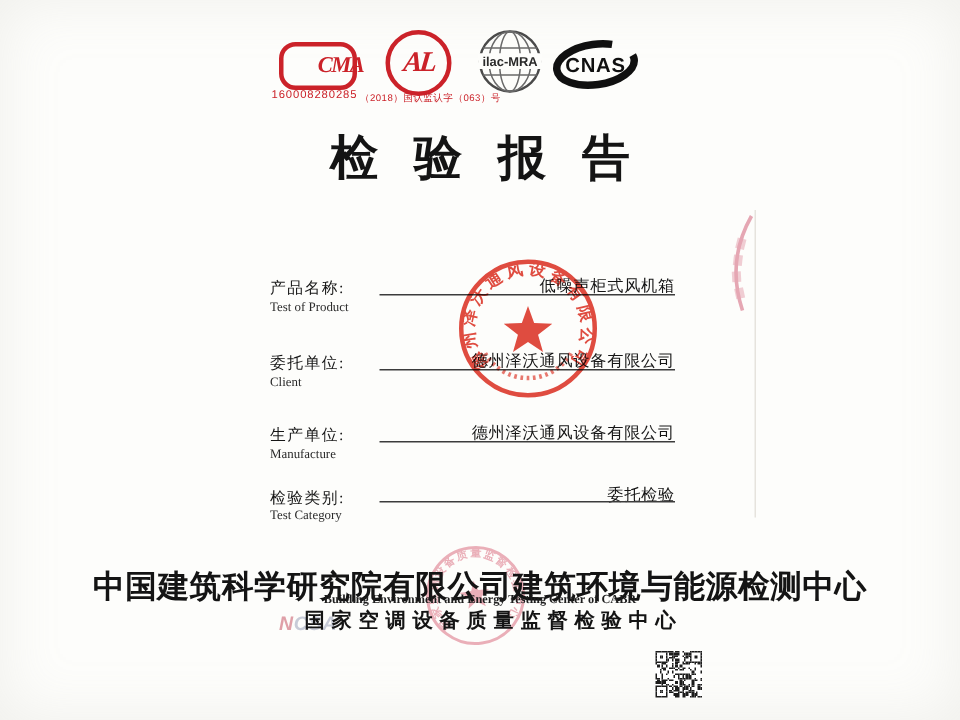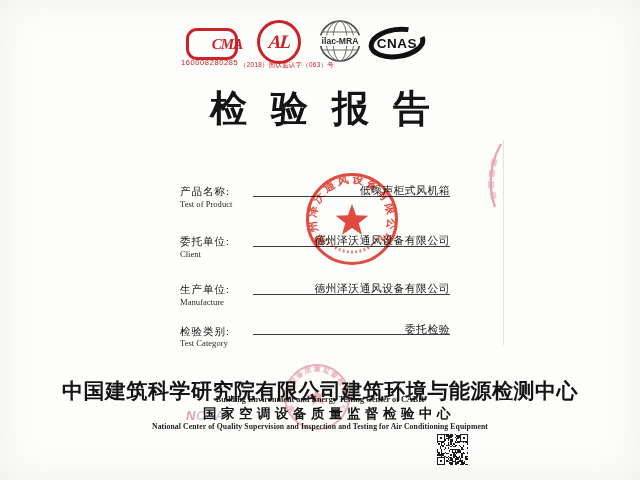--- a/index.html
+++ b/index.html
@@ -16,21 +16,21 @@
   .cma-num{left:181px;top:58px;font:400 7.5px "Liberation Sans",sans-serif;letter-spacing:.6px;color:#cb2229;}
   .cal-box{left:257px;top:20px;width:38px;height:38px;border:3.5px solid #cb2229;border-radius:50%;
            display:flex;align-items:center;justify-content:center;}
   .cal-box span{font:italic 700 19px "Liberation Serif",serif;color:#cb2229;letter-spacing:-2px;transform:skewX(-6deg);}
   .cal-cap{left:240px;top:61px;font:400 6.4px "Liberation Sans",sans-serif;color:#cb2229;letter-spacing:.3px;}
   .ilac{left:318px;top:19px;}
   .cnas{left:368px;top:26px;}
   .accr{left:433px;top:23px;font:700 7.2px "Liberation Sans",sans-serif;color:#1c1c1c;line-height:9.6px;}
 
   
-  .t-zh{top:84px;font-size:37px;font-weight:700;color:#141414;letter-spacing:24px;text-indent:24px;}
+  .t-zh{top:84px;font-size:32px;font-weight:700;color:#141414;letter-spacing:24px;text-indent:24px;}
   .t-en{top:125px;font-size:22px;font-weight:500;color:#1a1a1a;letter-spacing:5px;text-indent:5px;}
   .t-no{top:150px;font-size:9.5px;color:#222;letter-spacing:1.2px;}
 
   
   .f-zh{left:180px;font-size:10.5px;color:#161616;letter-spacing:1px;}
   .f-en{left:180px;font-size:8.6px;color:#2a2a2a;}
   .f-line{left:253px;width:197px;border-bottom:1px solid #3c3c3c;height:0;}
   .f-val{left:253px;width:197px;text-align:right;font-size:10.8px;color:#161616;letter-spacing:.5px;}
 
   
@@ -145,21 +145,20 @@
       <rect x="6" y="42" width="6" height="7" transform="rotate(-3 9 45)"></rect>
       <rect x="8" y="53" width="6" height="7" transform="rotate(-12 11 56)"></rect>
     </g>
   </svg>
   <div class="abs paper-edge"></div>
 
   <div class="abs ctr o-zh">中国建筑科学研究院有限公司建筑环境与能源检测中心</div>
   <div class="abs ctr o-en">Building Environment and Energy Testing Center of CABR</div>
   <span class="abs ncsa">NCSA</span>
   <div class="abs ctr c-zh">国家空调设备质量监督检验中心</div>
-  <div class="abs ctr c-en">National Center of Quality Supervision and Inspection and Testing for Air Conditioning Equipment</div>
 
   <div class="abs qr">
       <i class="b"></i>
       <i class="b"></i>
       <i class="b"></i>
       <i class="b"></i>
       <i class="b"></i>
       <i class="b"></i>
       <i class="b"></i>
       <i class="b"></i>

